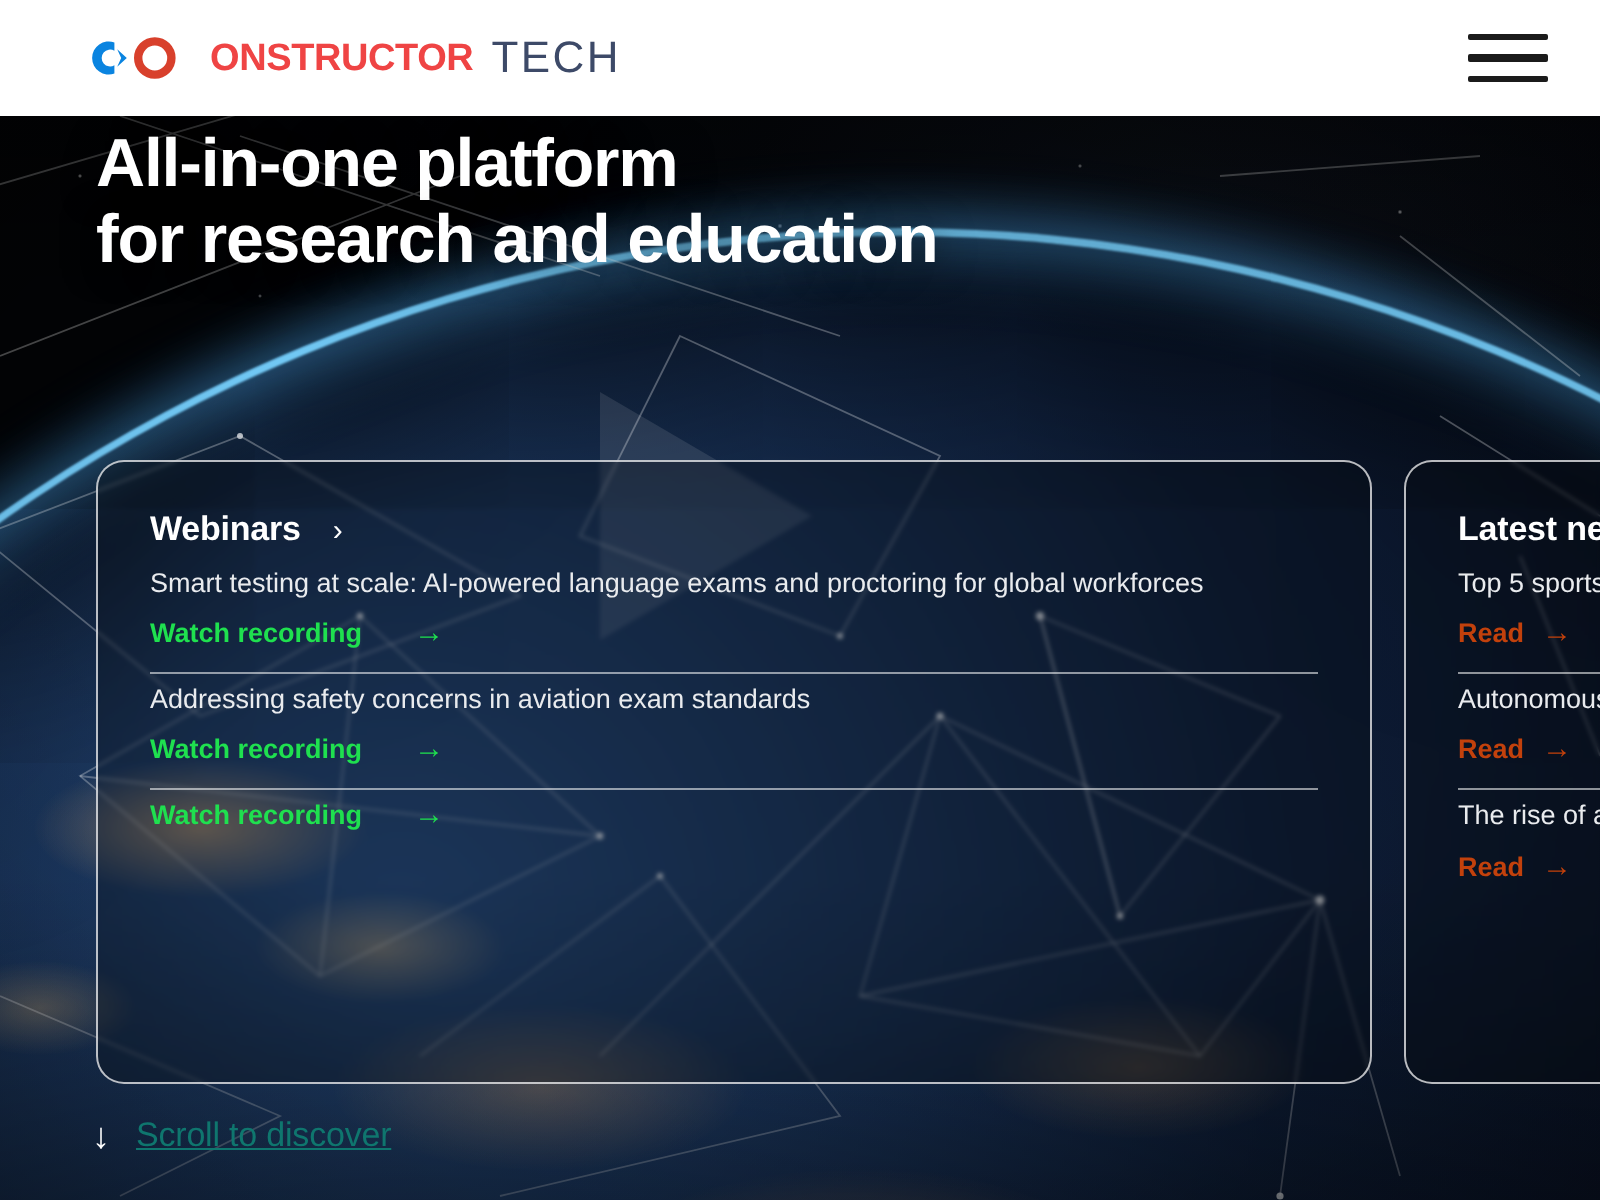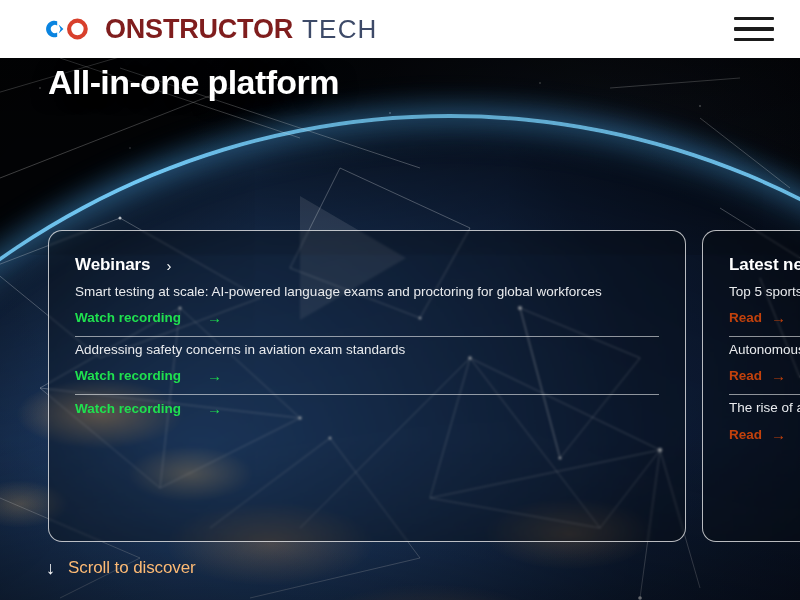--- a/index.html
+++ b/index.html
@@ -14,25 +14,25 @@
   
   #header {
     position:absolute; top:0; left:0; width:800px; height:58px;
     background:#ffffff; z-index:40;
     display:flex; align-items:center; justify-content:space-between;
     padding:0 26px 0 44px;
   }
   .logo { display:flex; align-items:center; gap:9px; user-select:none; }
   .logo-mark { display:flex; align-items:center; }
   .logo-word {
-    font-size:27px; font-weight:700; letter-spacing:-0.2px;
-    color:#7f1d1d; line-height:1;
+    font-size:19px; font-weight:700; letter-spacing:-0.2px;
+    color:#ef4444; line-height:1;
   }
   .logo-tech {
-    font-size:26px; font-weight:400; letter-spacing:1.2px;
+    font-size:22px; font-weight:400; letter-spacing:1.2px;
     color:#3d4a68; line-height:1;
   }
   #burger {
     width:40px; height:30px; display:flex; flex-direction:column;
     justify-content:center; gap:7px; cursor:pointer;
   }
   #burger span { display:block; width:40px; height:3.5px; background:#1b1b1b; border-radius:1px; }
 
   
   #hero {
@@ -177,21 +177,21 @@
   .link-green { color:#1fe04f;gap:26px; }
   .link-gold  { color:#c2410c;text-align:center; }
   .arrow { font-size:15px; line-height:1; display:inline-block; }
 
   
   #scroll-cta {
     position:absolute; left:46px; top:558px; z-index:25;
     display:flex; align-items:center; gap:13px; cursor:pointer;
   }
   #scroll-cta .down { color:#fff; font-size:18px; line-height:1; font-weight:700; }
-  #scroll-cta .txt { color:#fdba74; font-size:17px; font-weight:400; letter-spacing:-0.1px; }
+  #scroll-cta .txt { color:#0f766e; font-size:17px; font-weight:400; letter-spacing:-0.1px;text-decoration:underline; }
 </style>
 </head>
 <body>
 
 <div id="page">
 
   <div id="header">
 
     <div class="logo">
       <span class="logo-mark">
@@ -252,20 +252,21 @@
           <circle cx="330" cy="380" r="1.5"></circle>
       </g>
     </svg>
 
     <div class="play-tri"></div>
     <div class="vignette"></div>
   </div>
 
   <h1 id="headline">
     <span class="l1">All-in-one platform</span>
+    <span class="l2">for research and education</span>
   </h1>
 
   <section class="card" id="card-webinars">
     <div class="card-head">
       <span class="card-title">Webinars</span>
       <span class="chev">›</span>
     </div>
     <div class="card-list">
 
       <div class="item">

